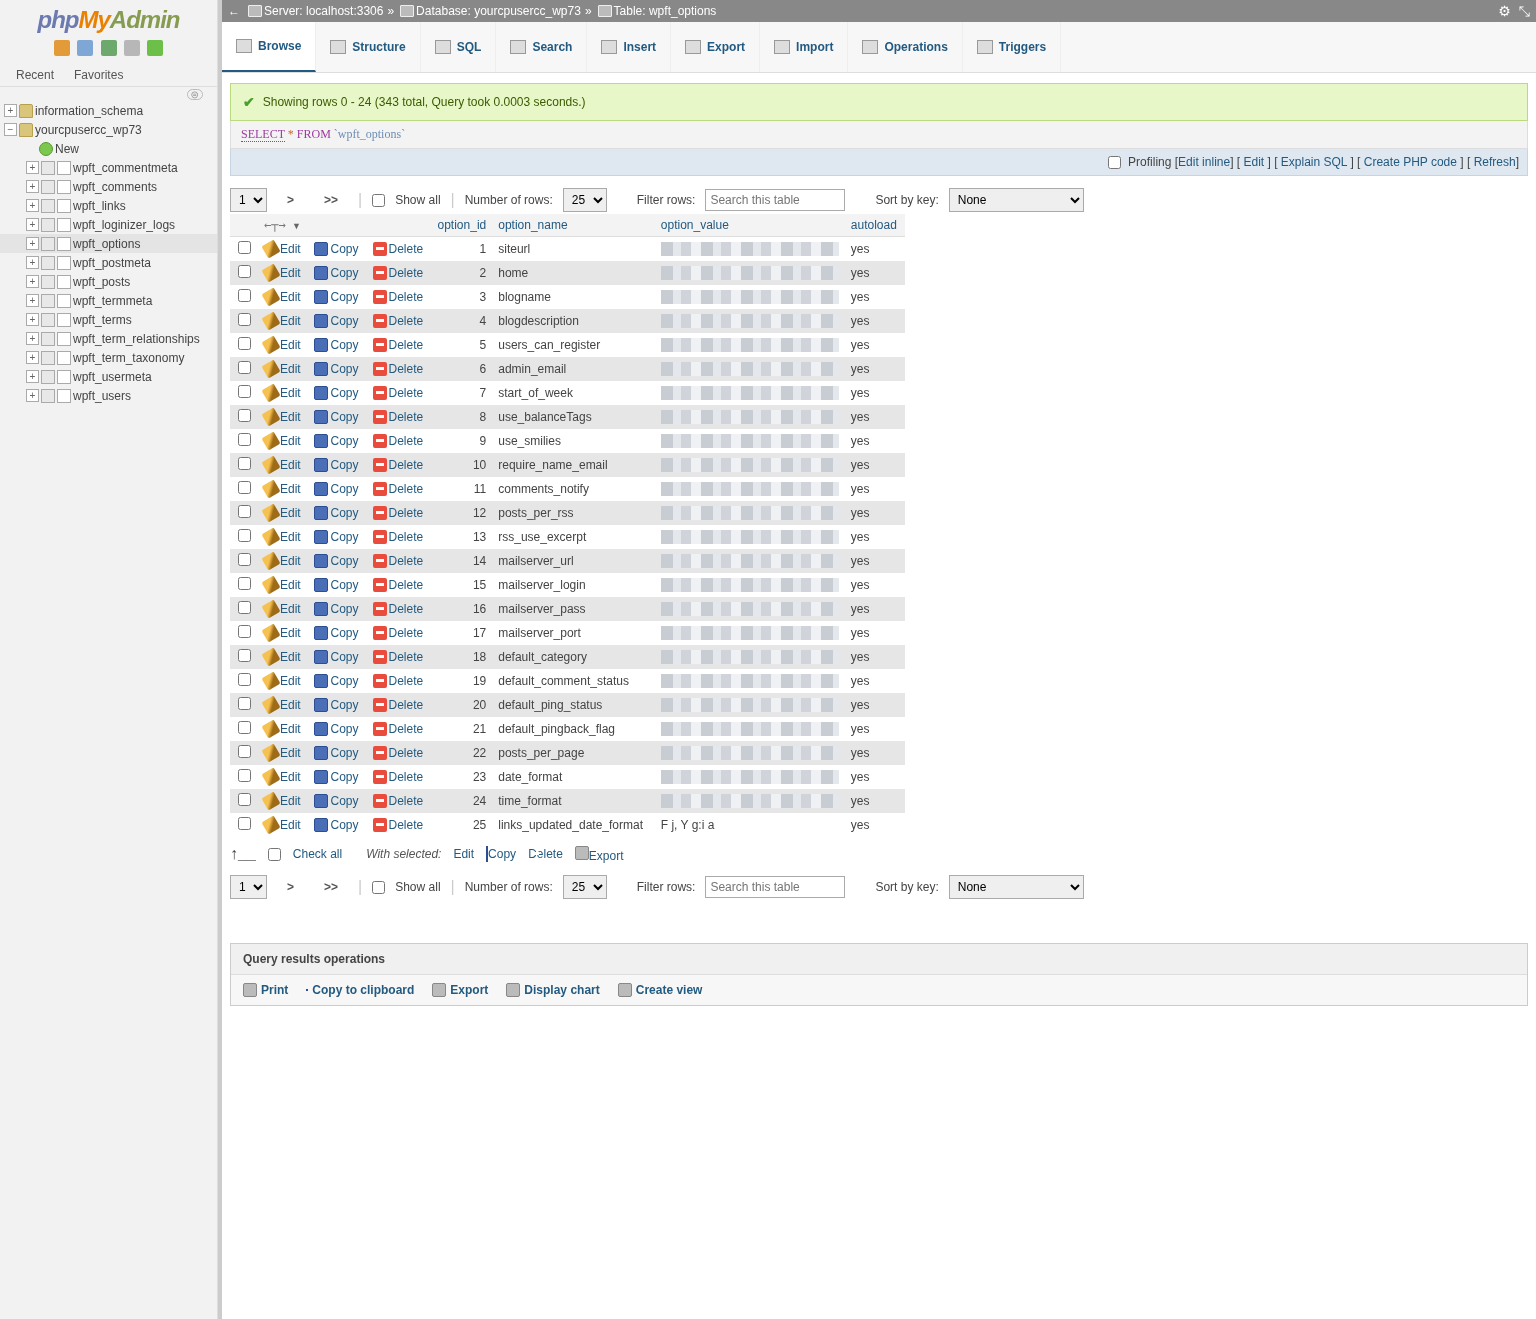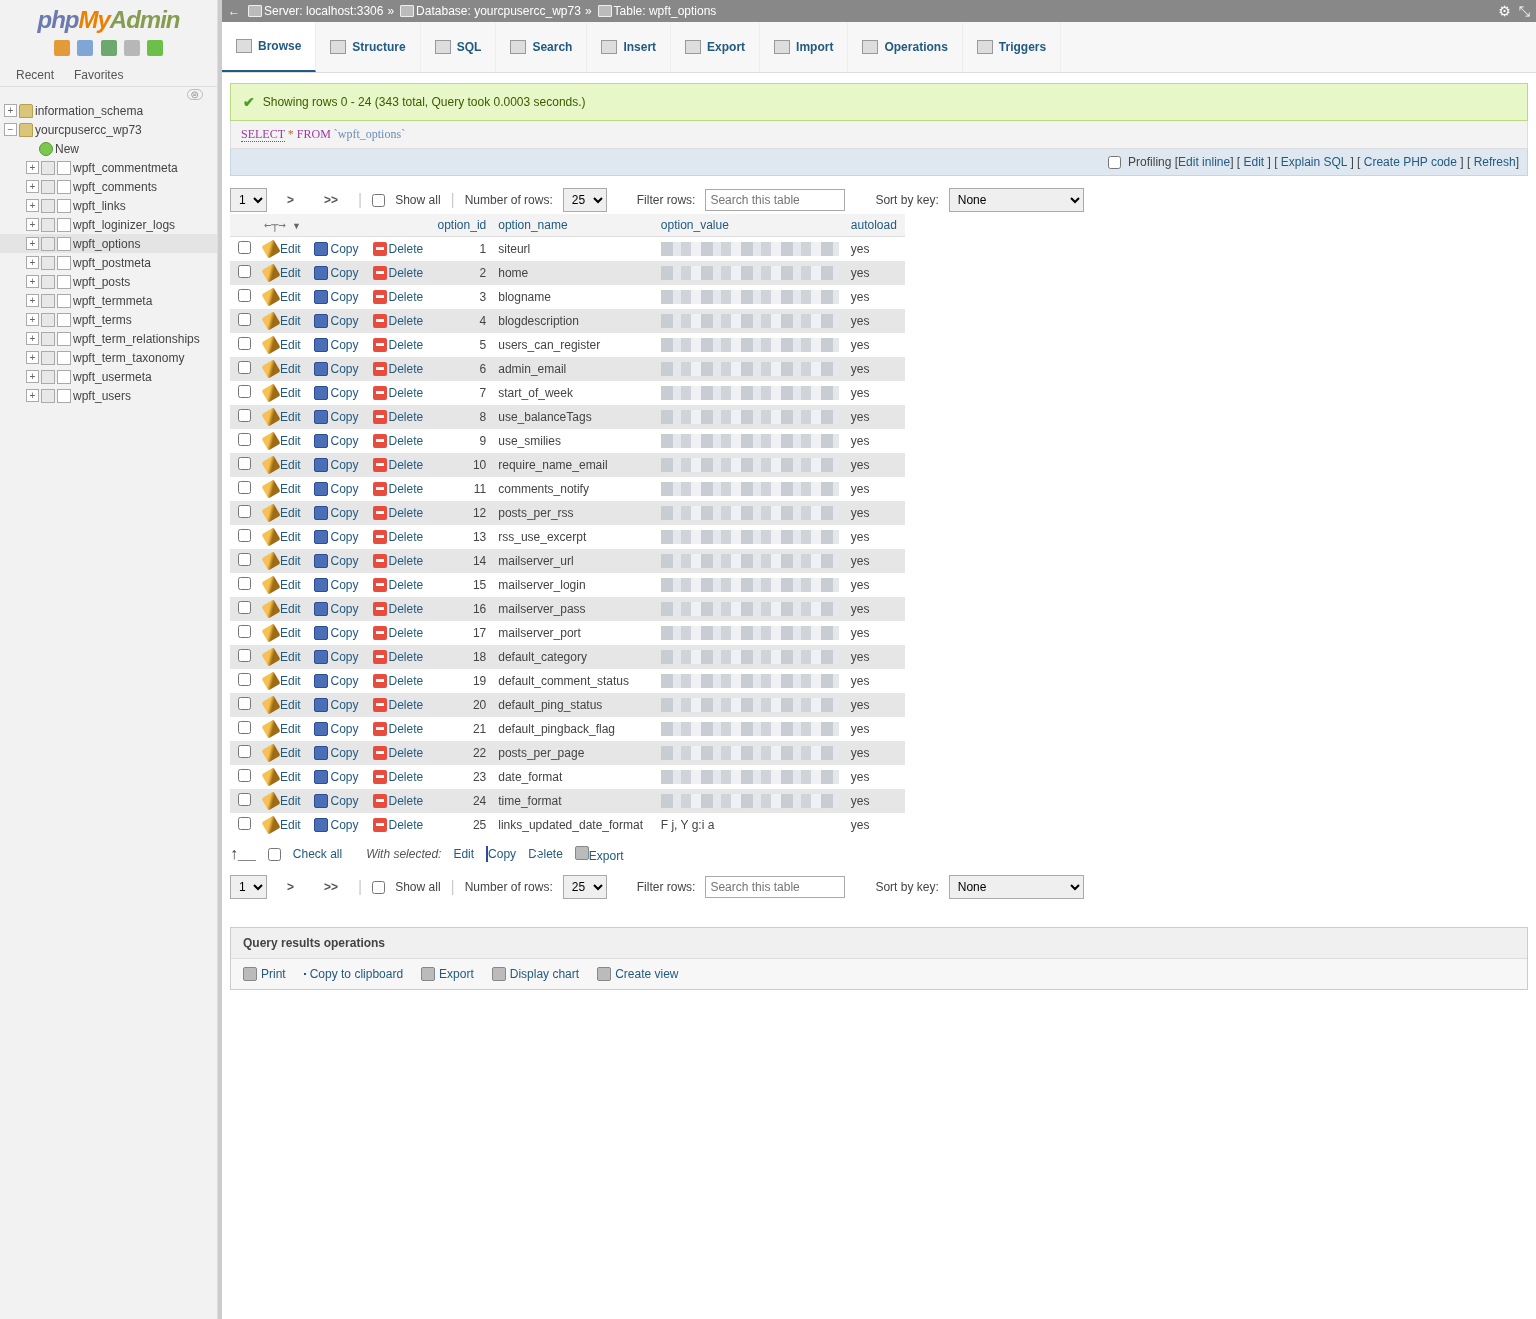--- a/index.html
+++ b/index.html
@@ -89,23 +89,23 @@
 .blur { position: relative; height: 14px; background: repeating-linear-gradient(90deg,#c8ccd3 0 12px,#e4e7ec 12px 20px,#d0d4da 20px 30px,#eff1f4 30px 40px); filter: blur(0.6px); }
 .arrows-hdr { font-family: monospace; font-size: 12px; color: #777; }
 
 
 #checkall { margin: 8px 8px 0; display: flex; align-items: center; gap: 12px; }
 #checkall .arrow { font-size: 16px; font-weight: bold; }
 #checkall .ws { font-style: italic; color: #555; margin-left: 12px; }
 #checkall a { color: #235a81; text-decoration: none; }
 
 
-#ops { margin: 28px 8px 8px; border: 1px solid #ccc; background: #f7f7f7; }
+#ops { margin: 44px 8px 8px; border: 1px solid #ccc; background: #f7f7f7; }
 #ops .ohdr { padding: 8px 12px; font-weight: bold; border-bottom: 1px solid #ddd; background: #f0f0f0; }
-#ops .obody { padding: 8px 12px; display: flex; gap: 18px; }
+#ops .obody { padding: 8px 12px; display: flex; gap: 18px; font-weight: bold; }
 #ops a { color: #235a81; text-decoration: none; display: flex; align-items: center; gap: 4px; }
 .ico-sm { display: inline-block; width: 14px; height: 14px; background: #bbb; border: 1px solid #888; border-radius: 2px; }
 
 #bottom-space { height: 300px; background: #fff; }
 
 </style>
 </head>
 <body>
 
 <div id="layout">

